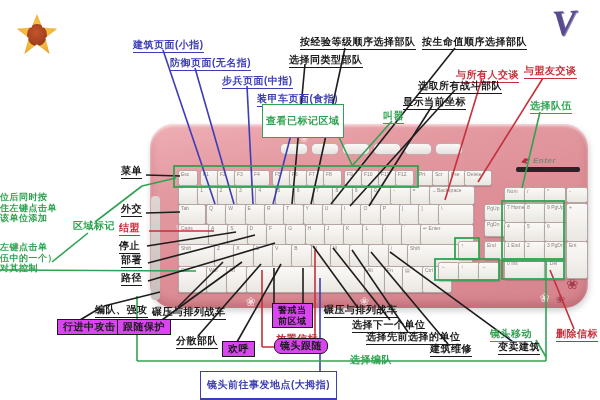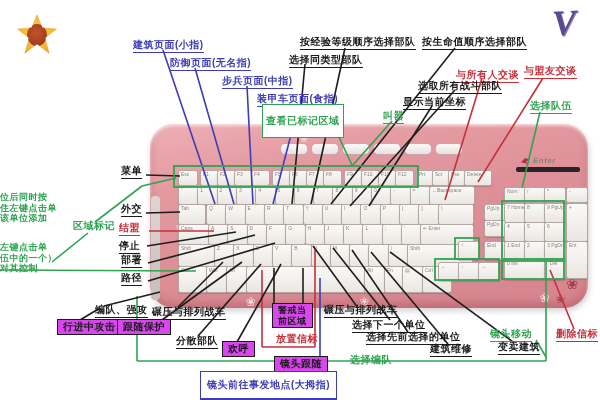--- a/index.html
+++ b/index.html
@@ -280,21 +280,21 @@
 对其控制</div>
     <div class="lbl c-black u" style="left: 95px; top: 304px;">编队、强攻</div>
     <div class="lbl c-black box" style="left: 57px; top: 319px;">行进中攻击</div>
     <div class="lbl c-black u" style="left: 152px; top: 306px;">碾压与排列战车</div>
     <div class="lbl c-black box" style="left: 117px; top: 319px;">跟随保护</div>
     <div class="lbl c-black u" style="left: 176px; top: 335px;">分散部队</div>
     <div class="lbl c-black box" style="left: 222px; top: 341px;">欢呼</div>
     <div class="lbl c-black box fs9" style="left: 272px; top: 303px;">警戒当
 前区域</div>
     <div class="lbl c-red" style="left: 276px; top: 333px;">放置信标</div>
-    <div class="lbl c-black box" style="left: 274px; top: 356px;">镜头跟随</div>
+    <div class="lbl c-black box" style="left: 274px; top: 338px; border-radius: 7px;">镜头跟随</div>
     <div class="lbl c-blue bbox" style="left: 200px; top: 371px;">镜头前往事发地点(大拇指)</div>
     <div class="lbl c-black u" style="left: 324px; top: 304px;">碾压与排列战车</div>
     <div class="lbl c-black u" style="left: 352px; top: 319px;">选择下一个单位</div>
     <div class="lbl c-black u" style="left: 366px; top: 331px; text-align: center;">选择先前选择的单位</div>
     <div class="lbl c-black u" style="left: 430px; top: 343px;">建筑维修</div>
     <div class="lbl c-green u" style="left: 490px; top: 328px;">镜头移动</div>
     <div class="lbl c-black u" style="left: 498px; top: 341px;">变卖建筑</div>
     <div class="lbl c-red u" style="left: 556px; top: 328px; text-align: center;">删除信标</div>
     <div class="lbl c-green" style="left: 350px; top: 354px;">选择编队</div>
   </div>

